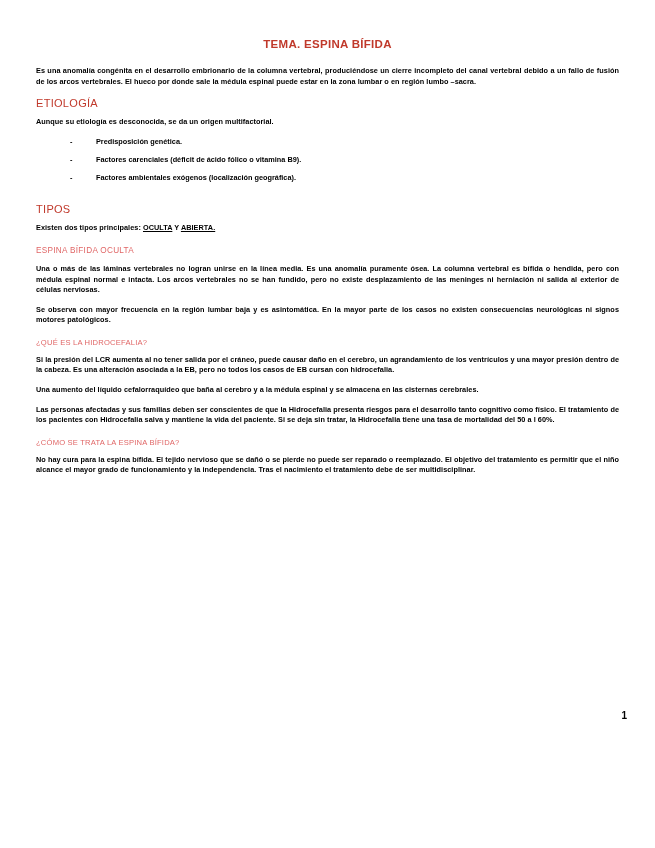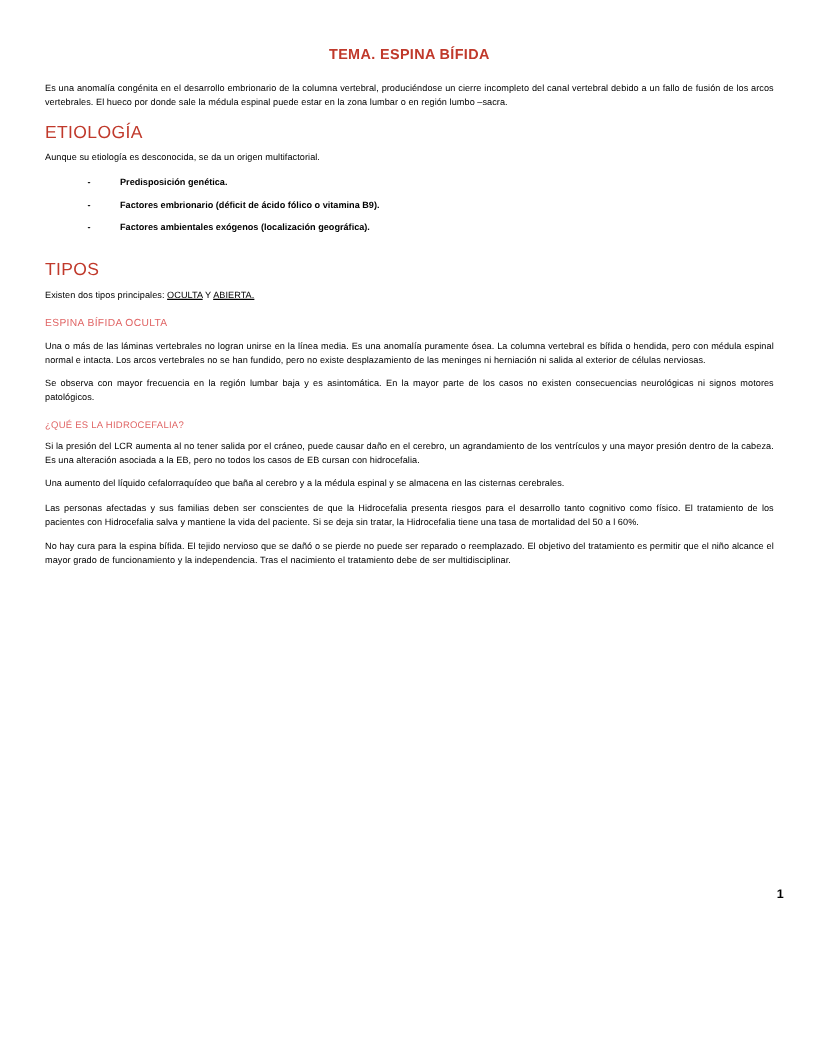--- a/index.html
+++ b/index.html
@@ -25,29 +25,29 @@
   .doc-title {
     text-align: center;
     color: #c0392b;
     font-weight: bold;
     font-size: 11.5px;
     letter-spacing: 0.3px;
     margin: 8px 0 16px 0;
   }
   p.body-text {
     font-size: 7.3px;
-    font-weight: normal;
+    font-weight: bold;
     line-height: 1.45;
     text-align: justify;
     margin: 0 0 9px 0;
     letter-spacing: 0.05px;
   }
   h2.section-red {
     color: #c0392b;
-    font-size: 14px;
+    font-size: 11px;
     font-weight: normal;
     margin: 10px 0 8px 0;
     letter-spacing: 0.3px;
   }
   h3.section-pink {
     color: #e06666;
     font-size: 8.2px;
     font-weight: normal;
     margin: 12px 0 9px 0;
     letter-spacing: 0.3px;
@@ -98,37 +98,38 @@
   <div class="doc-title">TEMA. ESPINA BÍFIDA</div>
 
   <p class="body-text">Es una anomalía congénita en el desarrollo embrionario de la columna vertebral, produciéndose un cierre incompleto del canal vertebral debido a un fallo de fusión de los arcos vertebrales. El hueco por donde sale la médula espinal puede estar en la zona lumbar o en región lumbo –sacra.</p>
 
   <h2 class="section-red">ETIOLOGÍA</h2>
 
   <p class="body-text">Aunque su etiología es desconocida, se da un origen multifactorial.</p>
 
   <ul class="dash-list">
     <li>Predisposición genética.</li>
-    <li>Factores embrionario (déficit de ácido fólico o vitamina B9).</li>
+    <li>Factores carenciales (déficit de ácido fólico o vitamina B9).</li>
     <li>Factores ambientales exógenos (localización geográfica).</li>
   </ul>
 
   <h2 class="section-red">TIPOS</h2>
 
   <p class="body-text"><span>Existen dos tipos principales: </span><span class="underline">OCULTA</span><span> Y </span><span class="underline">ABIERTA.</span></p>
 
   <h3 class="section-pink">ESPINA BÍFIDA OCULTA</h3>
 
   <p class="body-text">Una o más de las láminas vertebrales no logran unirse en la línea media. Es una anomalía puramente ósea. La columna vertebral es bífida o hendida, pero con médula espinal normal e intacta. Los arcos vertebrales no se han fundido, pero no existe desplazamiento de las meninges ni herniación ni salida al exterior de células nerviosas.</p>
   <p class="body-text">Se observa con mayor frecuencia en la región lumbar baja y es asintomática. En la mayor parte de los casos no existen consecuencias neurológicas ni signos motores patológicos.</p>
 
   <h3 class="question-pink">¿QUÉ ES LA HIDROCEFALIA?</h3>
 
   <p class="body-text">Si la presión del LCR aumenta al no tener salida por el cráneo, puede causar daño en el cerebro, un agrandamiento de los ventrículos y una mayor presión dentro de la cabeza. Es una alteración asociada a la EB, pero no todos los casos de EB cursan con hidrocefalia.</p>
   <p class="body-text">Una aumento del líquido cefalorraquídeo que baña al cerebro y a la médula espinal y se almacena en las cisternas cerebrales.</p>
   <p class="body-text">Las personas afectadas y sus familias deben ser conscientes de que la Hidrocefalia presenta riesgos para el desarrollo tanto cognitivo como físico. El tratamiento de los pacientes con Hidrocefalia salva y mantiene la vida del paciente. Si se deja sin tratar, la Hidrocefalia tiene una tasa de mortalidad del 50 a l 60%.</p>
 
+  <h3 class="question-pink">¿CÓMO SE TRATA LA ESPINA BÍFIDA?</h3>
 
   <p class="body-text">No hay cura para la espina bífida. El tejido nervioso que se dañó o se pierde no puede ser reparado o reemplazado. El objetivo del tratamiento es permitir que el niño alcance el mayor grado de funcionamiento y la independencia. Tras el nacimiento el tratamiento debe de ser multidisciplinar.</p>
 
   <div class="page-number">1</div>
 
 </div>
 
 </body></html>

